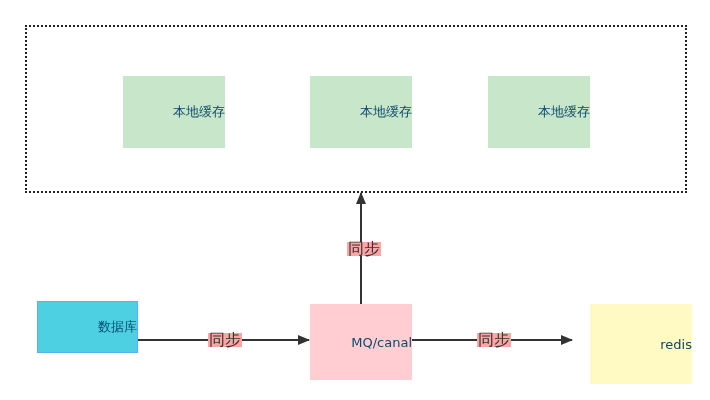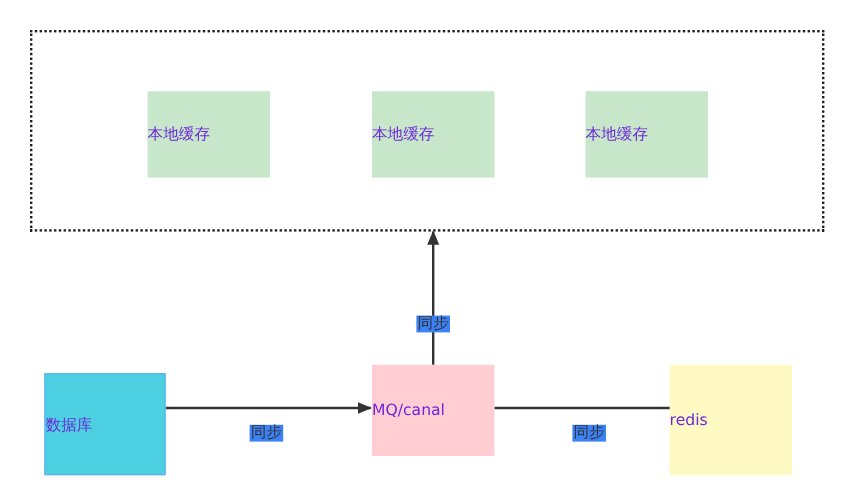--- a/index.html
+++ b/index.html
@@ -1,27 +1,27 @@
 <!DOCTYPE html>
 <html><head>
 <meta charset="utf-8">
 <style>
   html, body { margin: 0; padding: 0; background: #ffffff; }
   body { width: 710px; height: 400px; position: relative; overflow: hidden;
          font-family: "DejaVu Sans", "Liberation Sans", sans-serif; }
   .group { position: absolute; left: 25px; top: 25px; width: 658px; height: 164px;
            border: 2px dotted #222; box-sizing: content-box; }
-  .node { position: absolute; display: flex; align-items: center; justify-content: flex-start;
-          font-size: 13px; color: #6d28d9; box-sizing: border-box; }
+  .node { position: absolute; display: flex; align-items: center; justify-content: flex-end;
+          font-size: 13px; color: #0c4a6e; box-sizing: border-box; }
   .cache { width: 102px; height: 72px; top: 76px; background: #c8e6c9; }
-  .db { left: 37px; top: 311px; width: 101px; height: 85px; background: #4dd0e1; border: 1px solid #5ab0f0; font-family: Liberation Mono, monospace; }
+  .db { left: 37px; top: 301px; width: 101px; height: 52px; background: #4dd0e1; border: 1px solid #5ab0f0; font-family: Liberation Mono, monospace; }
   .mq { left: 310px; top: 304px; width: 102px; height: 76px; background: #ffcdd2; }
-  .redis { left: 558px; top: 304px; width: 102px; height: 92px; background: #fff9c4; }
+  .redis { left: 590px; top: 304px; width: 102px; height: 80px; background: #fff9c4; }
   svg.edges { position: absolute; left: 0; top: 0; width: 710px; height: 400px; }
-  .elabel { position: absolute; font-size: 13px; color: #333; background: #3b82f6; line-height: 14px; padding: 0 1px; margin-top: 21px; }
+  .elabel { position: absolute; font-size: 16px; color: #333; background: #fca5a5; line-height: 14px; padding: 0 1px; }
 </style>
 </head>
 <body>
 
 <div class="group"></div>
 
 <div class="node cache" style="left:123px;">
   <span>本地缓存</span>
 </div>
 <div class="node cache" style="left:310px;">

